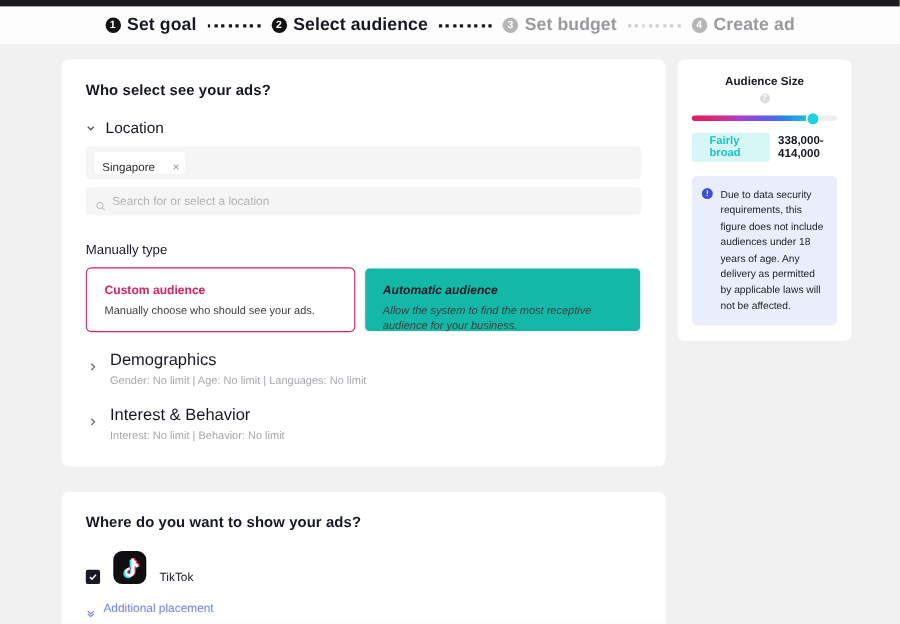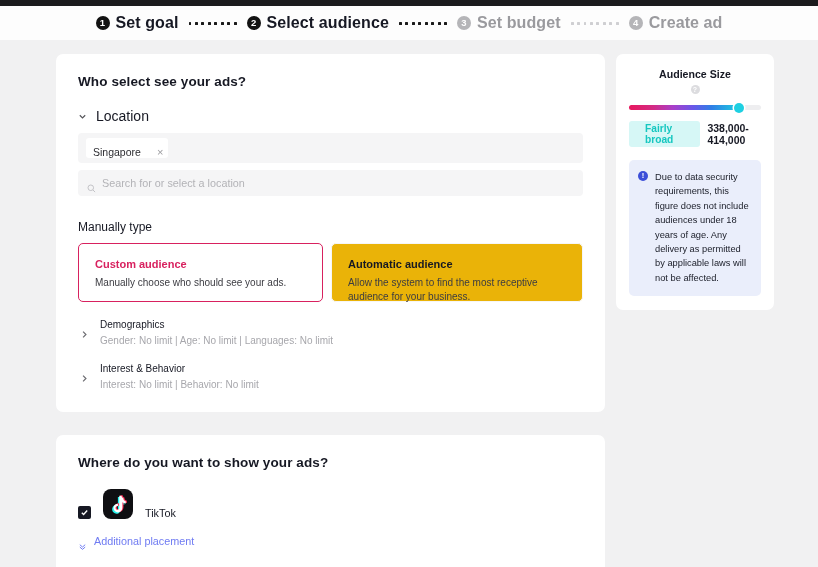--- a/index.html
+++ b/index.html
@@ -79,33 +79,33 @@
     margin: 24px 0 9px 0;
   }
   .types { display: flex; }
   .type {
     width: 248px; height: 59px; border-radius: 5px;
     padding: 14px 15px 0 16px;
   }
   .type.selected {
     border: 1.6px solid #d8215f; background: #fff;
   }
-  .type.plain { background: #eab308; border: 1.6px solid #f6f6f7; margin-left: 8px; width: 255px;}
+  .type.plain { background: #14b8a6; border: 1.6px solid #f6f6f7; margin-left: 8px; width: 255px; font-style: italic;}
   .type-name { font-size: 11px; font-weight: 700; margin-bottom: 6px; }
   .type.selected .type-name { color: #d8215f; }
   .type.plain .type-name { color: #161823; }
   .type-desc { font-size: 10px; color: #3c3c42; line-height: 1.35; }
 
   
   .accrow {
     display: flex; align-items: flex-start; gap: 11px;
     padding: 17px 0 0 2px;
   }
   .accrow .chevr { width: 9px; height: 9px; margin-top: 6px; flex:none; color:#6b6b70;}
-  .accrow-title { font-size: 10px; color: #161823; font-weight: 400; }
+  .accrow-title { font-size: 15px; color: #161823; font-weight: 400; }
   .accrow-sub { font-size: 10px; color: #a7a7ac; margin-top: 5px; }
 
   
   .card.main2 { margin-top: 23px; padding: 20px 22px 26px 22px; }
   .placement { display: flex; align-items: flex-end; gap: 12px; margin-top: 4px; }
   .cbx {
     width: 13px; height: 13px; background: #161823; border-radius: 2px;
     display: flex; align-items: center; justify-content: center; flex:none;
   }
   .cbx svg { display:block; }

